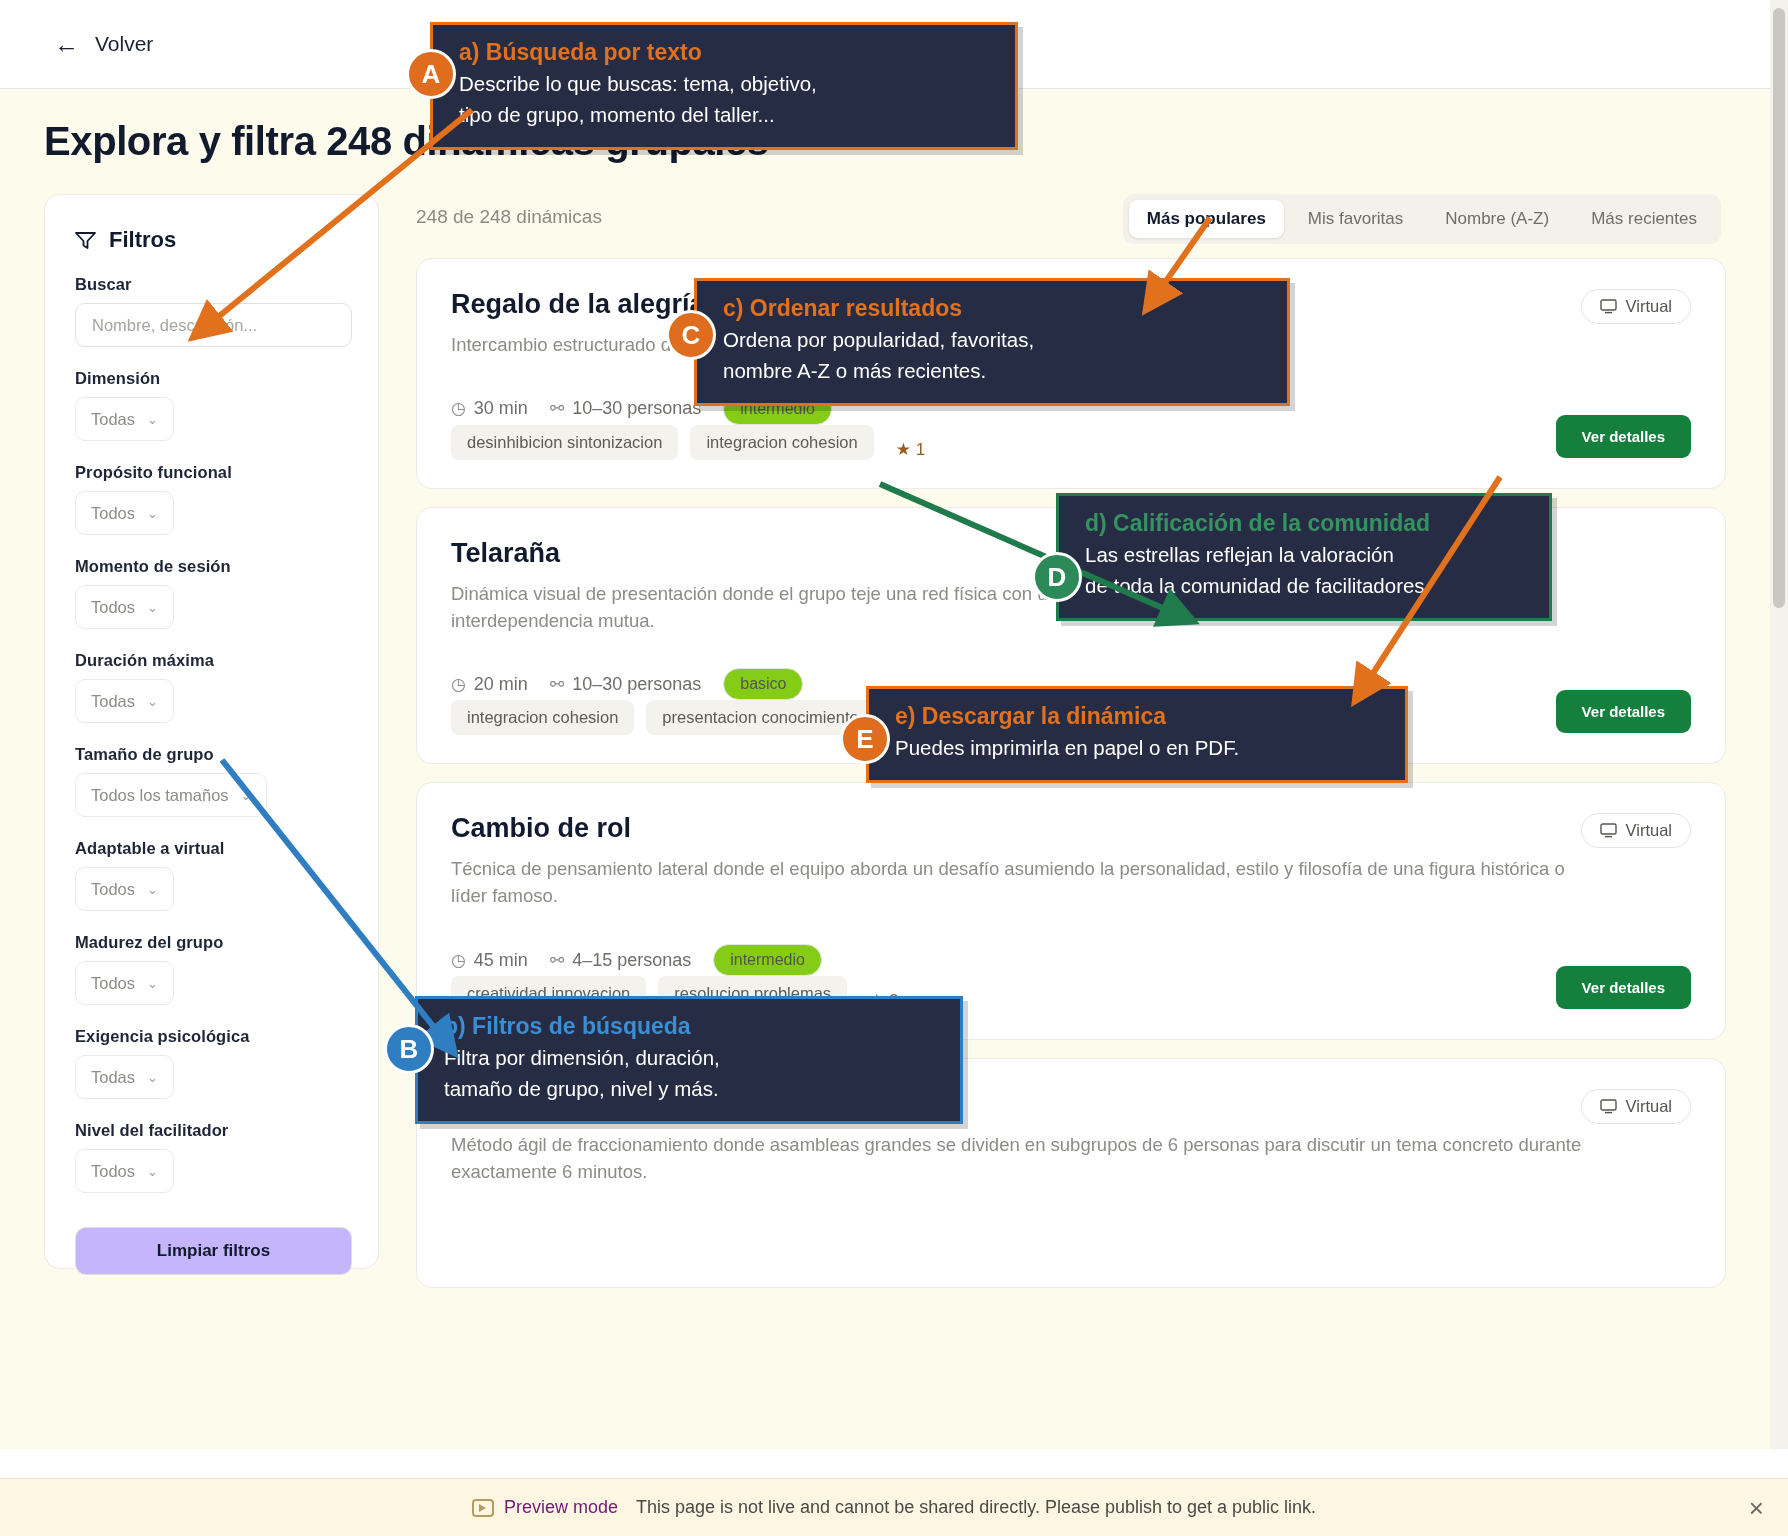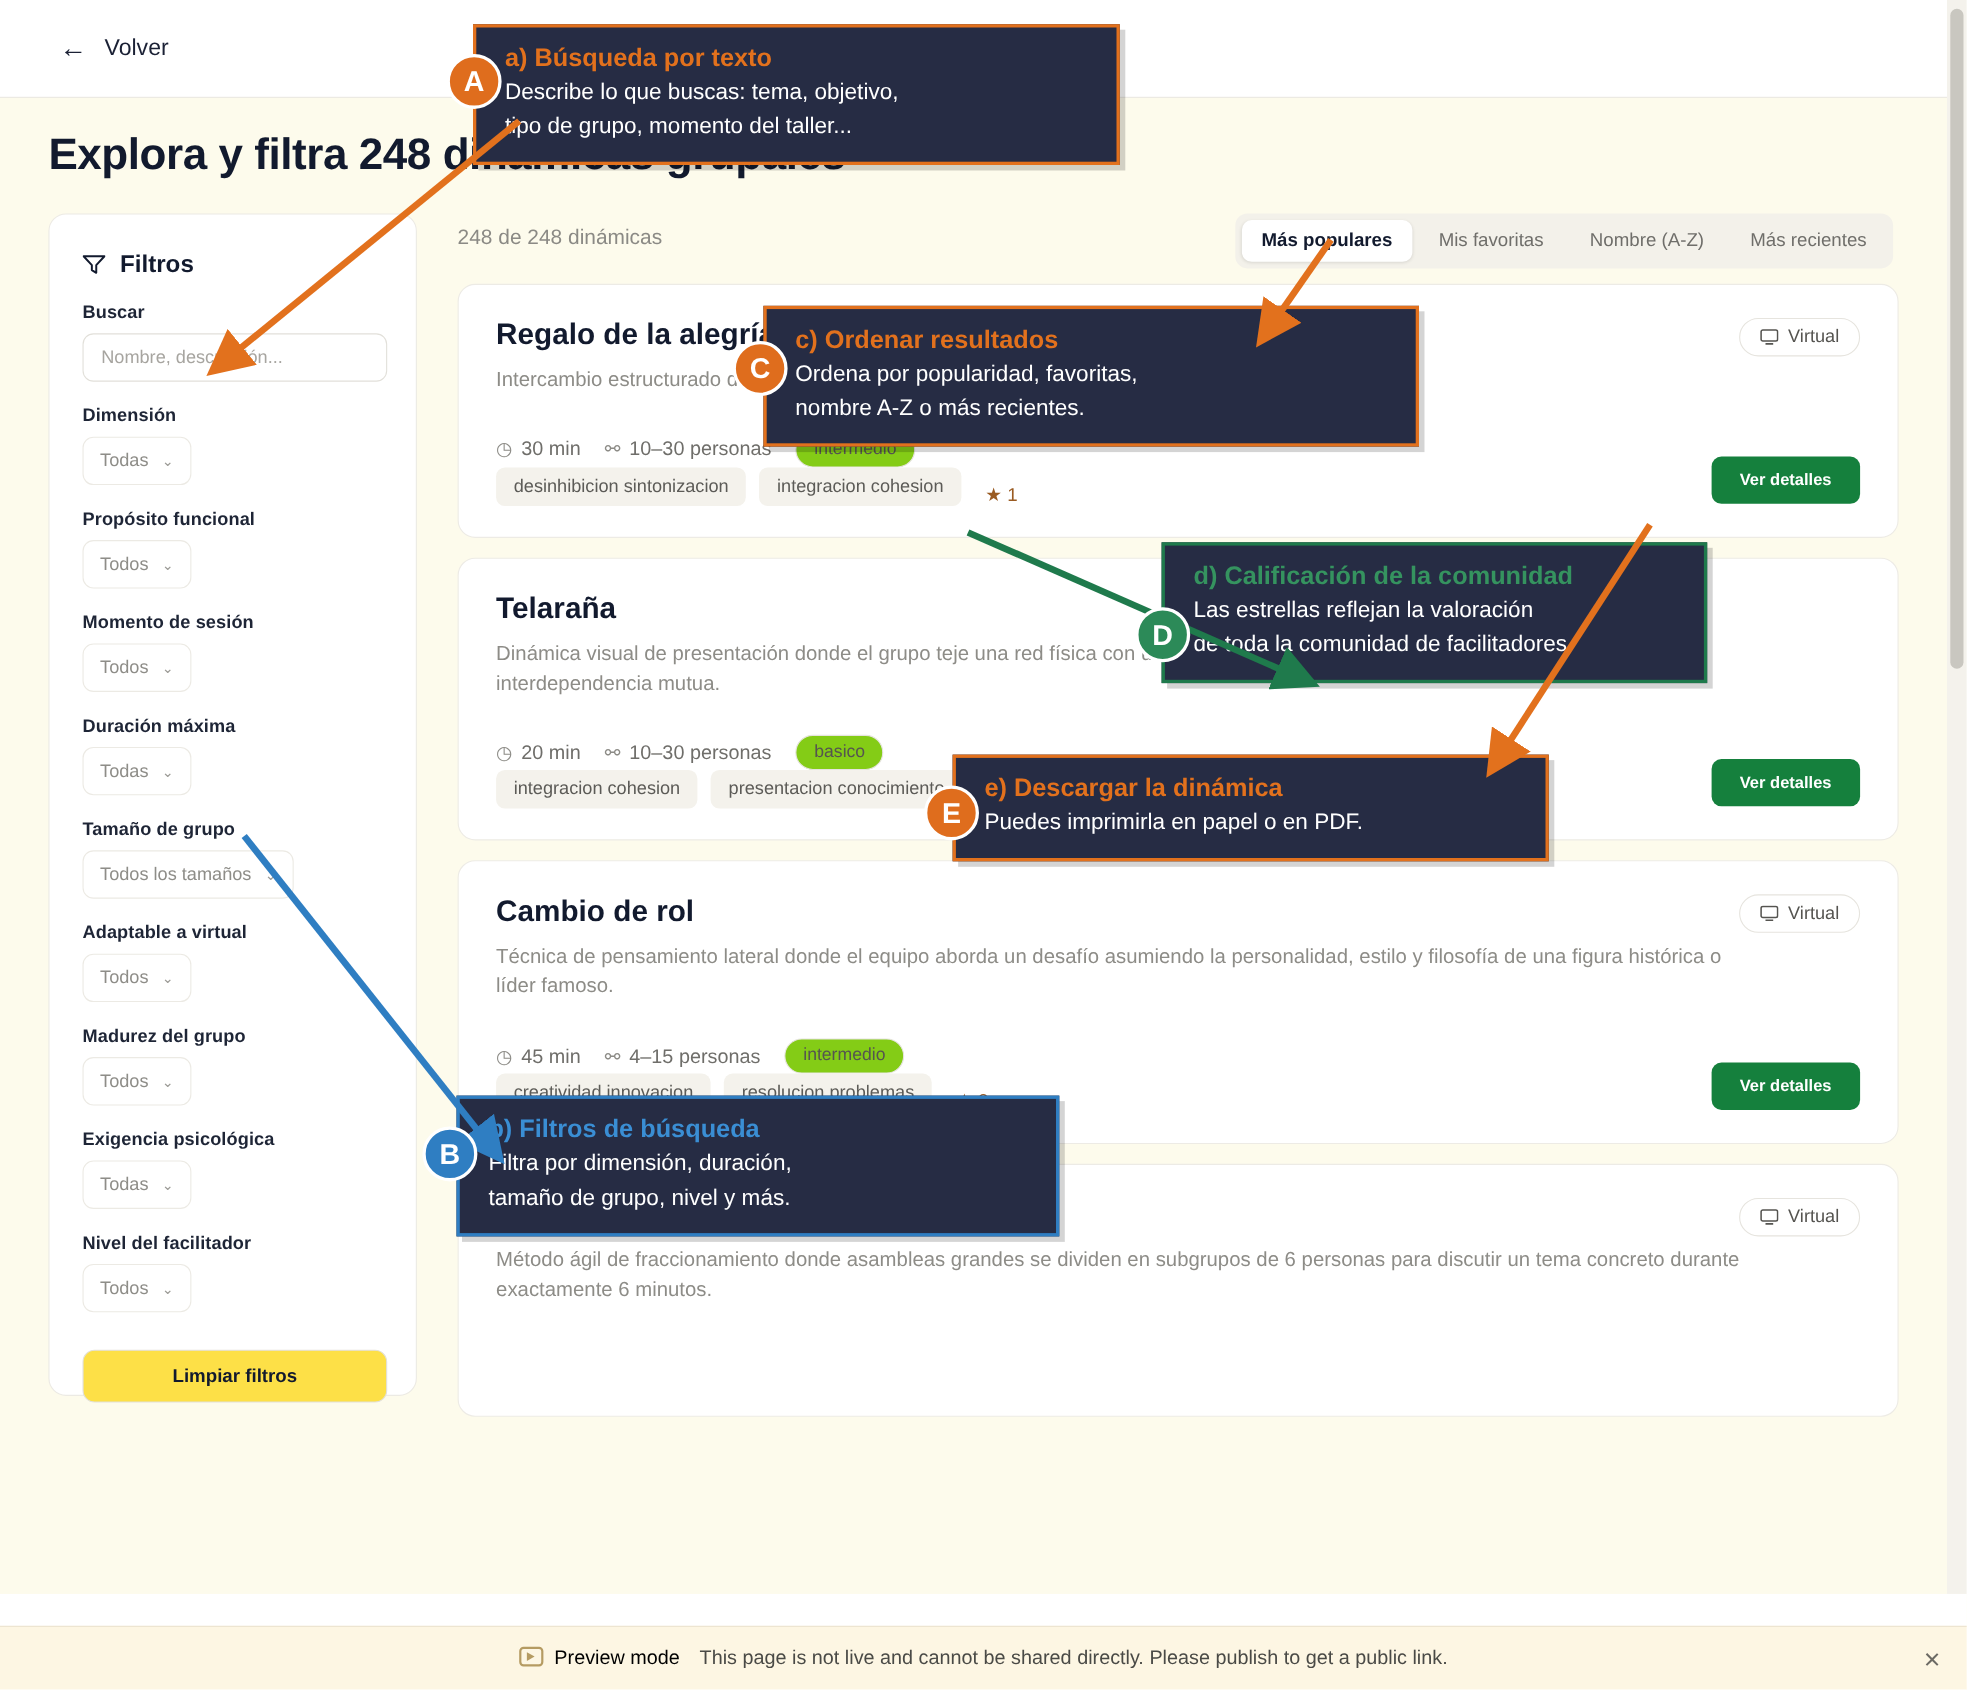--- a/index.html
+++ b/index.html
@@ -57,21 +57,21 @@
     font-size:16.5px; color:#a7a5a0;
   }
   .select {
     height:44px; border:1px solid #eceae4; border-radius:10px; background:#fff;
     display:inline-flex; align-items:center; gap:12px; padding:0 15px;
     font-size:16.5px; color:#8e8d88; cursor:pointer;
   }
   .select .chev { font-size:13px; color:#9b9a95; }
   .clear-btn {
     margin:34px 0 0 30px; width:277px; height:48px;
-    border:1px solid #e2e0da; border-radius:11px; background:#fde047;
+    border:1px solid #e2e0da; border-radius:11px; background:#c4b5fd;
     display:flex; align-items:center; justify-content:center;
     font-size:17px; font-weight:bold; color:#121a2e; cursor:pointer;
   }
 
   
   .results { position:absolute; left:416px; top:105px; width:1310px; }
   .results-head { display:flex; align-items:center; height:46px; }
   .count { font-size:19px; color:#8b8a85; }
   .sort-tabs {
     position:absolute; right:5px; top:0;
@@ -116,21 +116,21 @@
   
   .scrollbar-track { position:absolute; right:0; top:0; width:18px; height:1449px; background:#f4f2ec; }
   .scrollbar-thumb { position:absolute; right:3px; top:8px; width:12px; height:600px; background:#c9c7c0; border-radius:7px; }
 
   
   .preview-bar {
     position:absolute; left:0; bottom:0; width:1788px; height:58px;
     background:#fdf6e3; border-top:1px solid #ece4cf;
     display:flex; align-items:center; justify-content:center; gap:18px;
   }
-  .pv-badge { display:flex; gap:10px; font-size:18px; color:#000000; }
+  .pv-badge { display:flex; align-items:center; gap:10px; font-size:18px; color:#701a75; }
   .pv-icon { width:22px; height:18px; border:2px solid #b59b62; border-radius:4px; position:relative; }
   .pv-icon:after { content:""; position:absolute; left:5px; top:3px; border-left:7px solid #b59b62; border-top:4px solid transparent; border-bottom:4px solid transparent; }
   .pv-text { font-size:18px; color:#4a4a46; }
   .pv-close { position:absolute; right:24px; font-size:26px; color:#6c6a64; cursor:pointer; line-height:1; }
 
   
   .anno {
     position:absolute; color:#fff; padding:14px 18px 16px 26px;
     background:#262c44; box-shadow:5px 5px 0 rgba(0,0,0,.17);
   }

